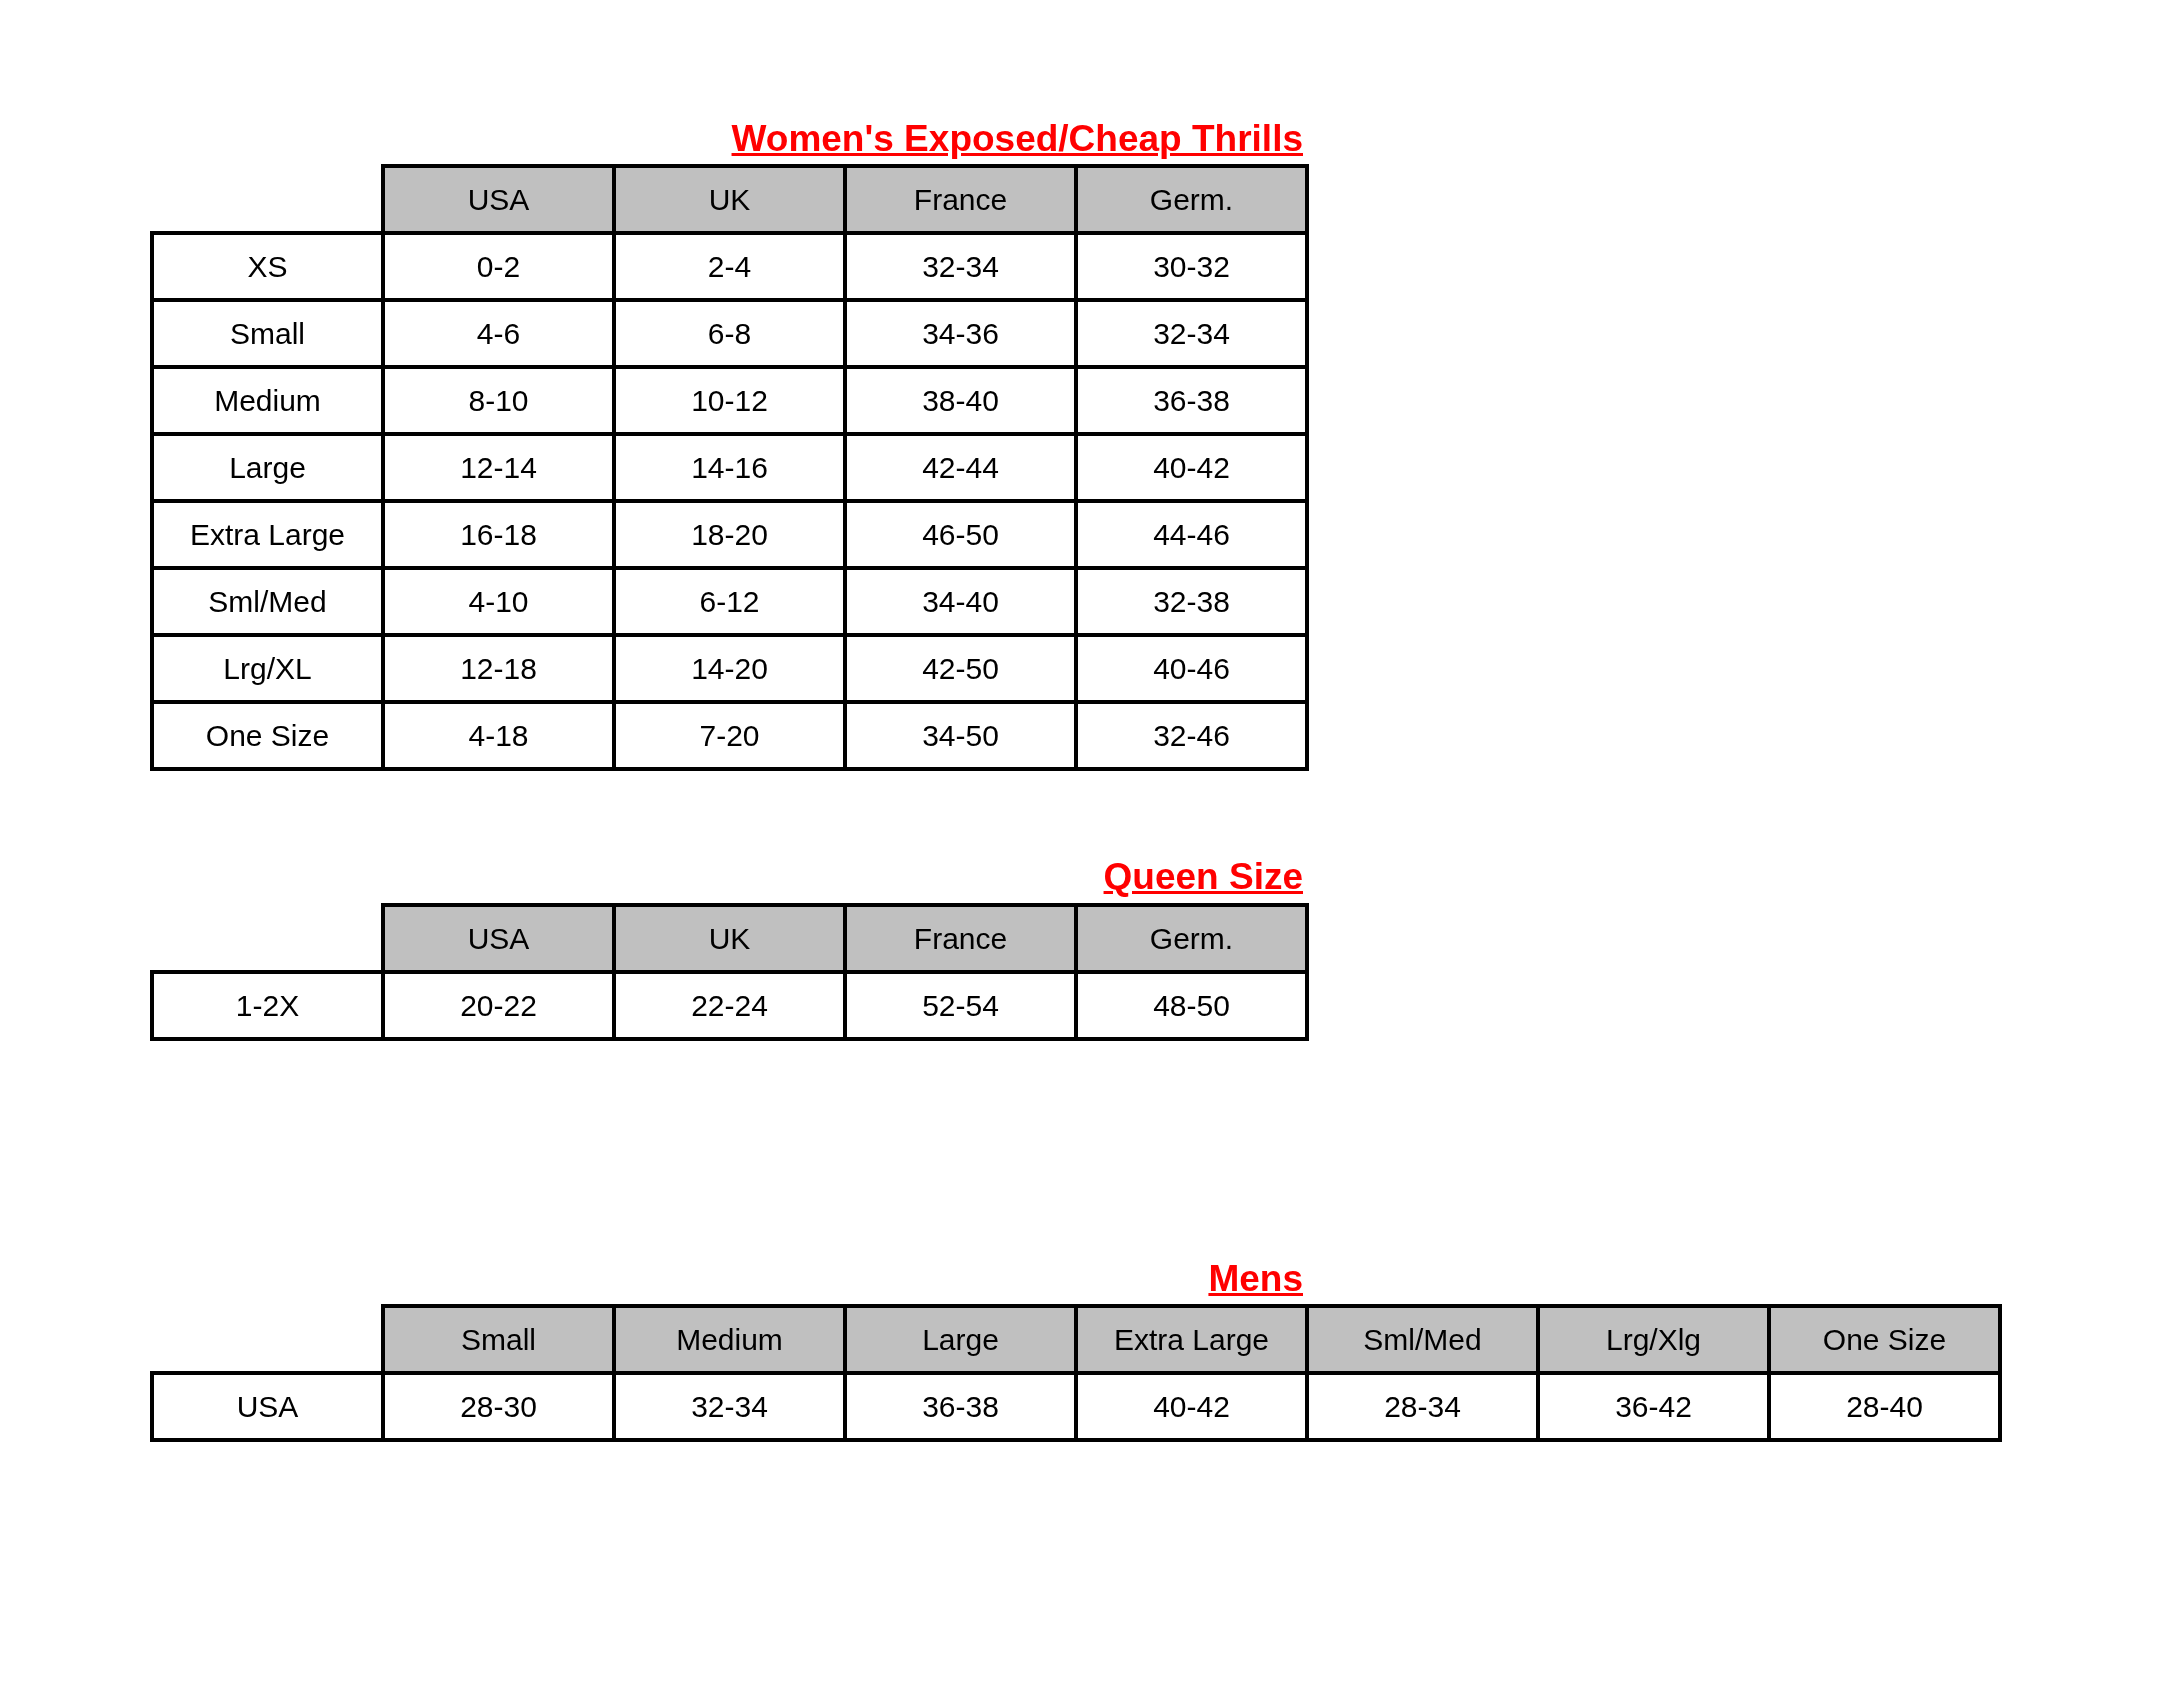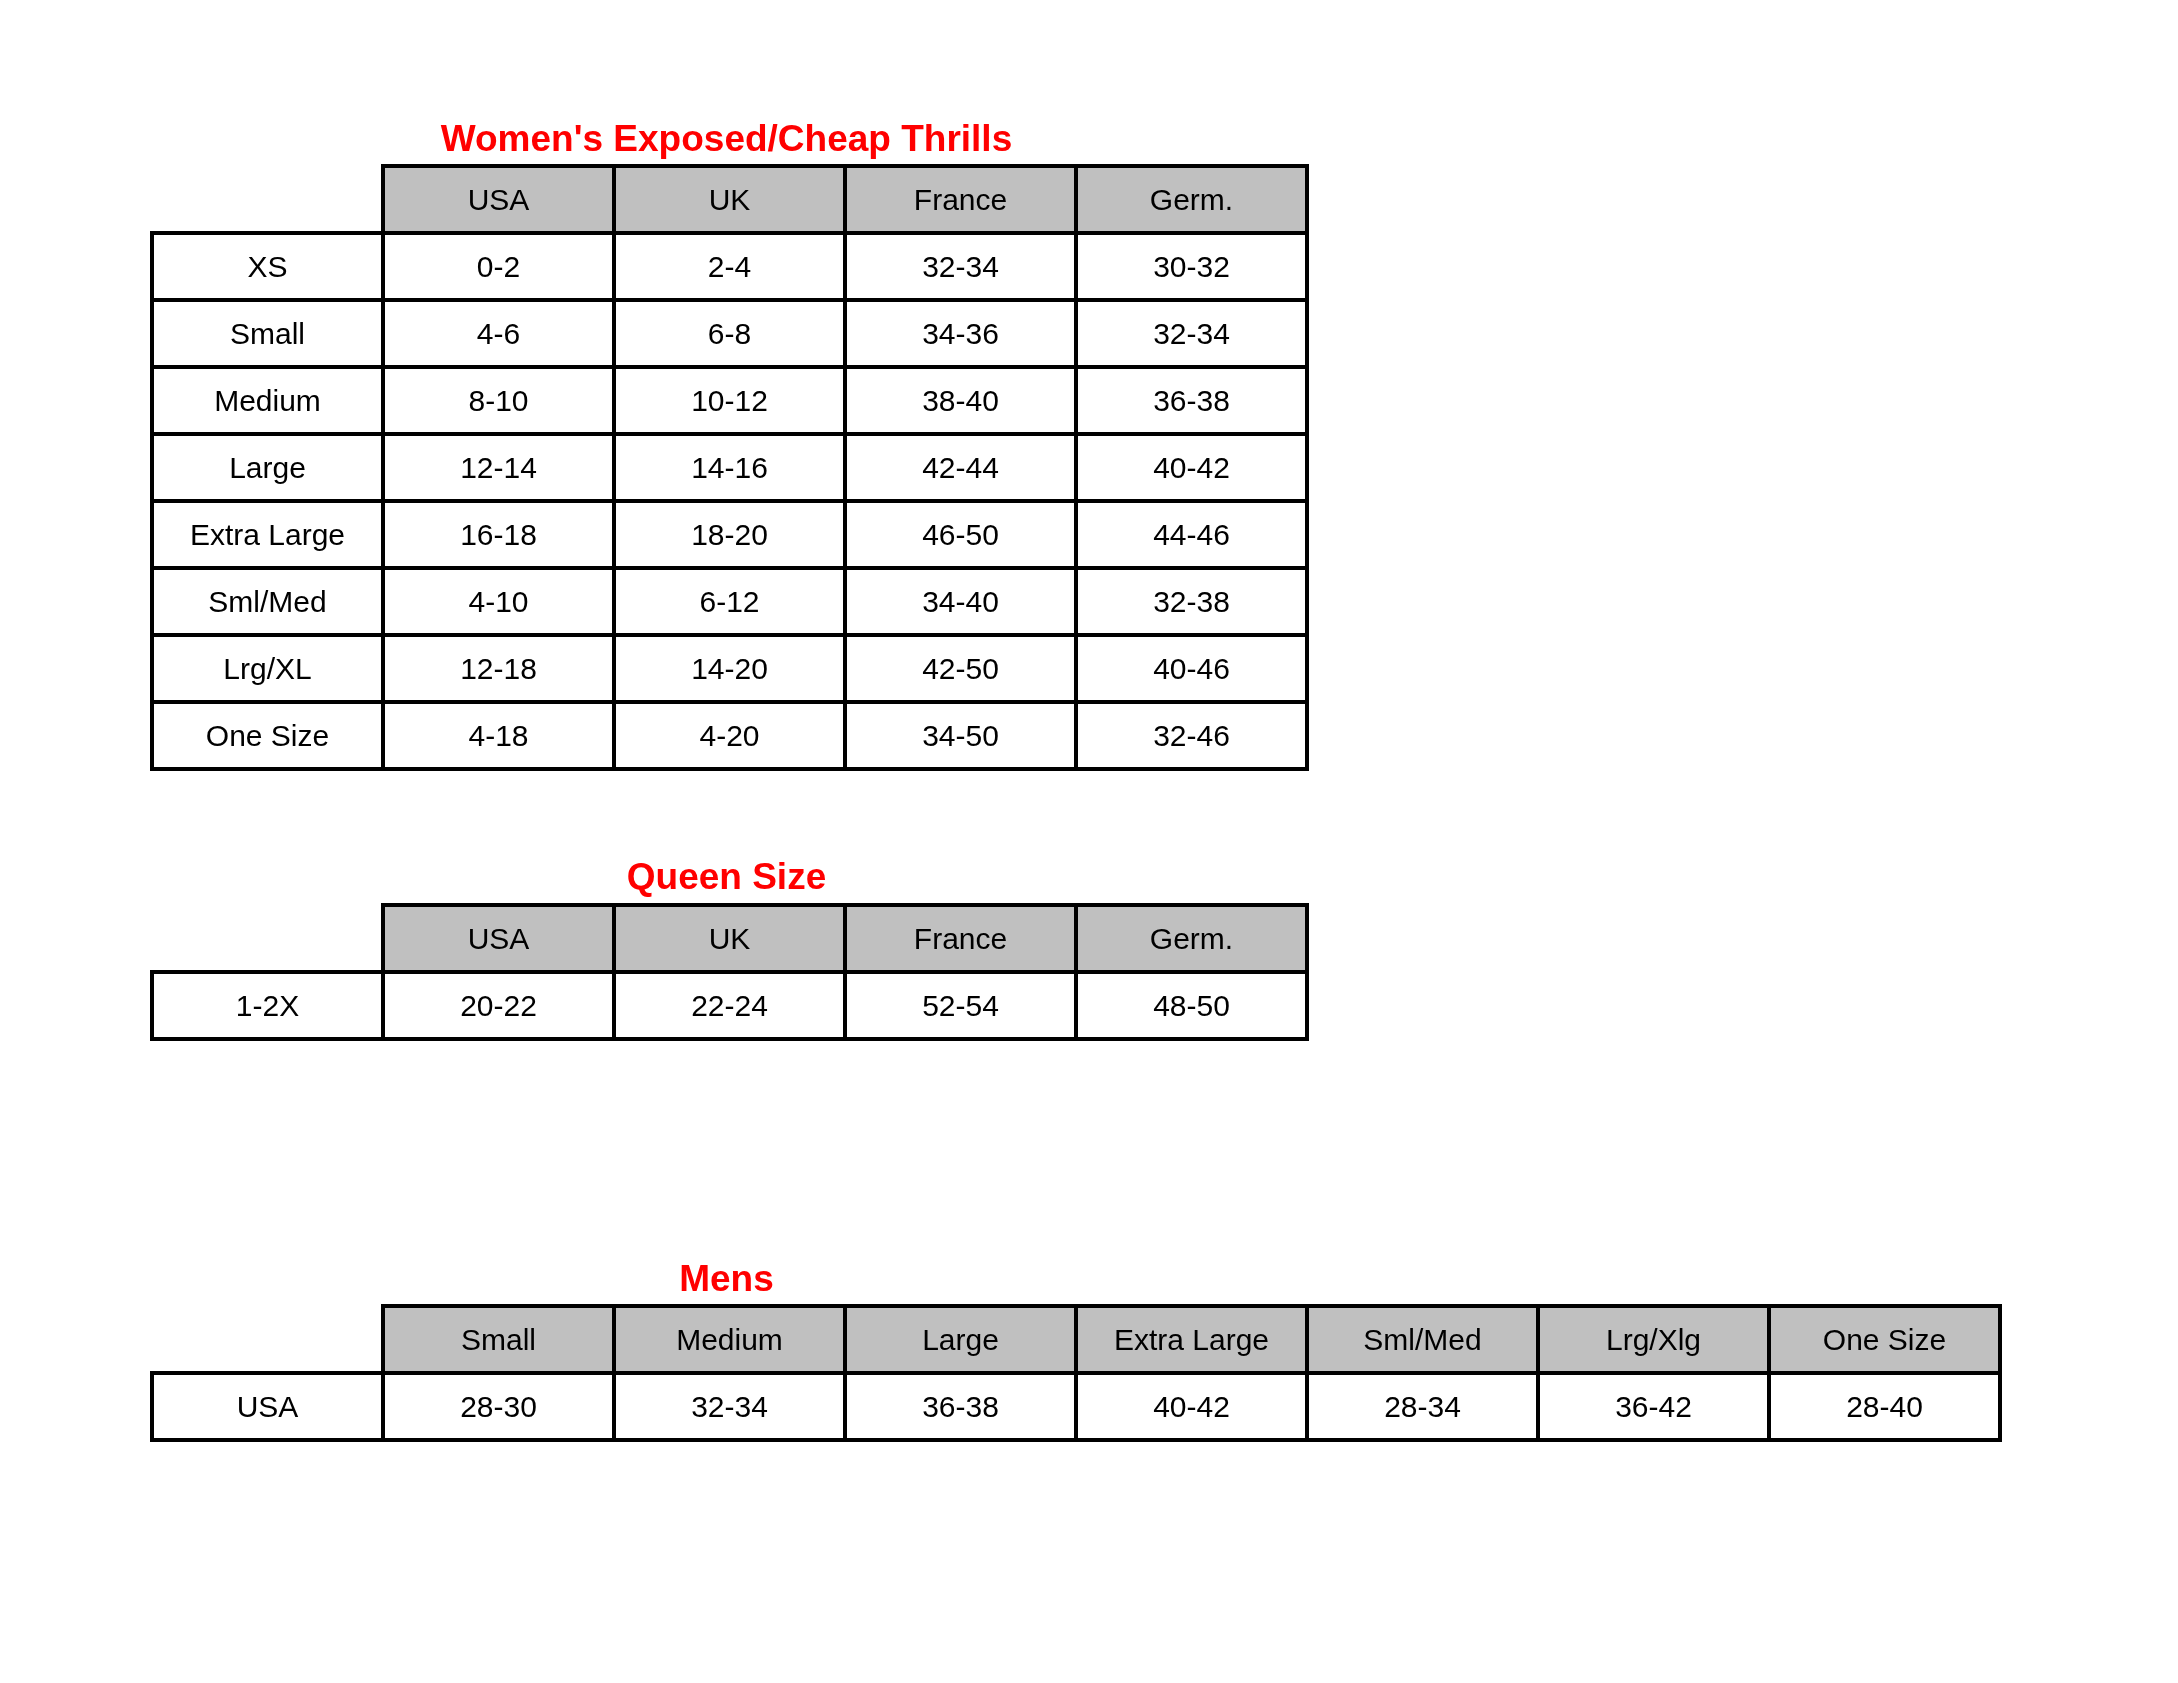--- a/index.html
+++ b/index.html
@@ -14,26 +14,27 @@
     background: var(--page-white, #ffffff);
     font-family: "Liberation Sans", "DejaVu Sans", sans-serif;
     color: #000000;
     overflow: hidden;
   }
   .chart-title {
     position: absolute;
     left: 150px;
     width: 1153px;
     margin: 0;
-    text-align: center;
+    text-align: right;
     font-size: 37px;
     line-height: 44px;
     font-weight: bold;
     color: var(--title-red, #ff0000);
     white-space: nowrap;
+    text-decoration: underline;
   }
   #title-0 { top: 117px; }
   #title-1 { top: 855px; }
   #title-2 { top: 1257px; }
 
   table.size-table {
     position: absolute;
     left: 150px;
     border-collapse: collapse;
     table-layout: fixed;
@@ -135,21 +136,21 @@
         <tr>
           <td>Lrg/XL</td>
           <td>12-18</td>
           <td>14-20</td>
           <td>42-50</td>
           <td>40-46</td>
         </tr>
         <tr>
           <td>One Size</td>
           <td>4-18</td>
-          <td>4-20</td>
+          <td>7-20</td>
           <td>34-50</td>
           <td>32-46</td>
         </tr>
       </tbody>
     </table>
 
   <h2 class="chart-title" id="title-1">Queen Size</h2>
   <table class="size-table" id="table-1">
       <colgroup>
         <col>

